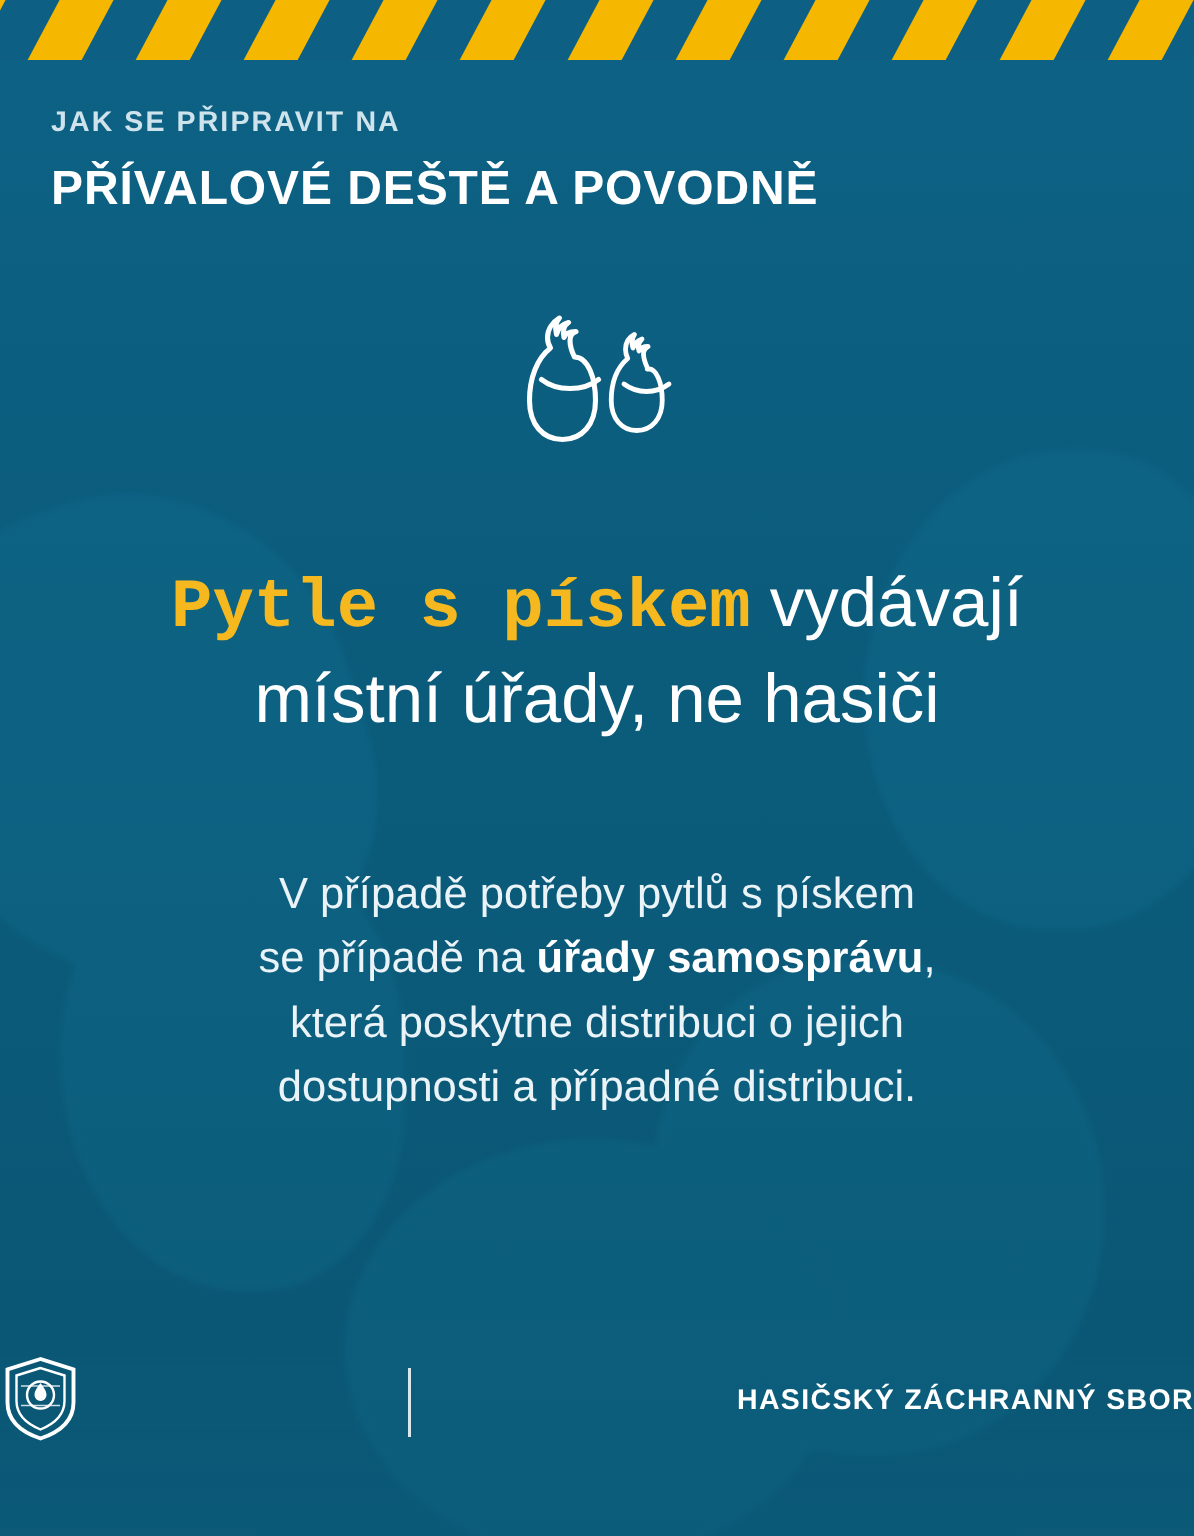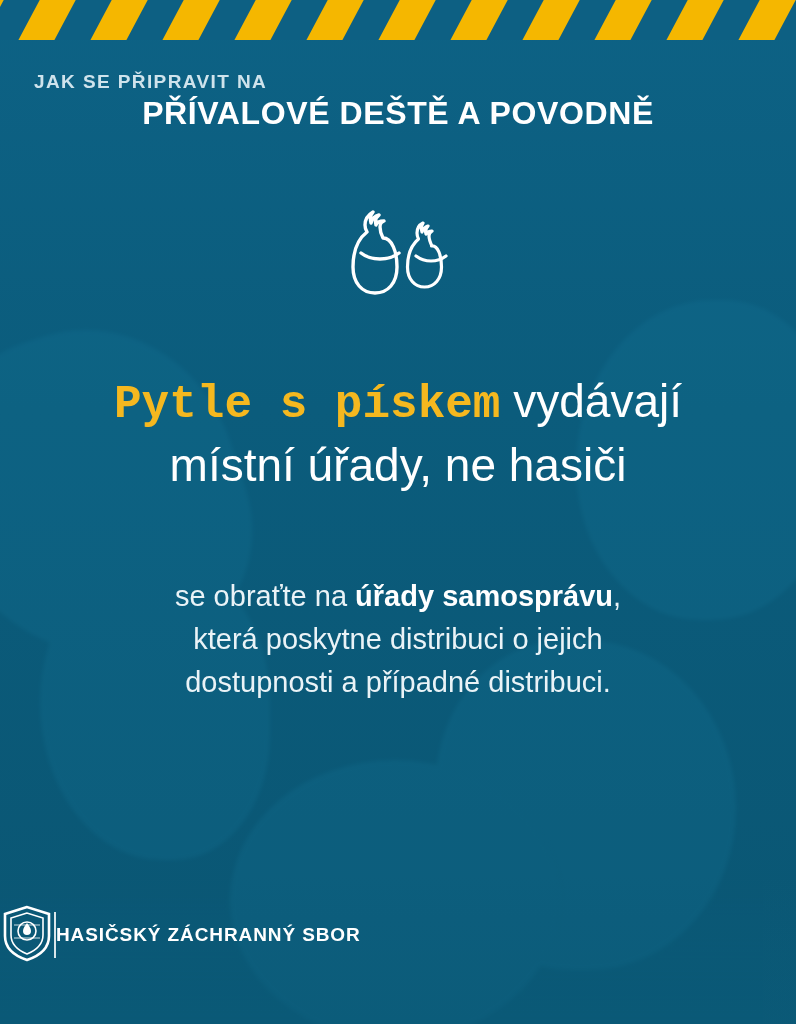--- a/index.html
+++ b/index.html
@@ -73,31 +73,30 @@
     position: absolute;
     left: 34px;
     top: 72px;
     right: 34px;
   }
   .kicker {
     font-size: 19px;
     font-weight: bold;
     letter-spacing: 1.4px;
     color: #cfe3ec;
-    margin: 0 0 4px 0;
+    margin: 0 0 16px 0;
     line-height: 1.1;
   }
   .headline {
     font-size: 32px;
     font-weight: bold;
     letter-spacing: 0.6px;
     color: #ffffff;
     margin: 0;
     line-height: 1.05;
-    text-align: center;
   }
 
   
   .icon-wrap {
     position: absolute;
     top: 208px;
     left: 0; right: 0;
     display: flex;
     justify-content: center;
   }
@@ -134,21 +133,21 @@
   }
   .body-copy b { font-weight: bold; color: #ffffff; }
 
   
   .footer {
     position: absolute;
     bottom: 58px;
     left: 0; right: 0;
     display: flex;
     align-items: center;
-    justify-content: flex-start;
+    justify-content: space-between;
   }
   .footer .divider {
     width: 2px;
     height: 46px;
     background: #ffffff;
     opacity: .85;
   }
   .footer .org {
     font-size: 19px;
     font-weight: bold;
@@ -205,22 +204,23 @@
   </div>
 
   <div class="statement">
     <div>
       <span class="hl">Pytle s pískem</span><span> vydávají</span>
     </div>
     <div>místní úřady, ne hasiči</div>
   </div>
 
   <div class="body-copy">
+    <div>V případě potřeby pytlů s pískem</div>
     <div>
-      <span>se obraťte na </span><b>úřady samosprávu</b><span>,</span>
+      <span>se případě na </span><b>úřady samosprávu</b><span>,</span>
     </div>
     <div>která poskytne distribuci o jejich</div>
     <div>dostupnosti a případné distribuci.</div>
   </div>
 
   <div class="footer">
     <span>
       <svg width="54" height="58" viewBox="0 0 54 58" xmlns="http://www.w3.org/2000/svg">
         <path d="M27 3 5 10v22c0 13 10 20 22 24 12-4 22-11 22-24V10L27 3z" fill="none" stroke="#ffffff" stroke-width="2.6"></path>
         <path d="M27 9 11 14v17c0 10 7.5 15.5 16 19 8.5-3.5 16-9 16-19V14L27 9z" fill="none" stroke="#ffffff" stroke-width="1.6"></path>

